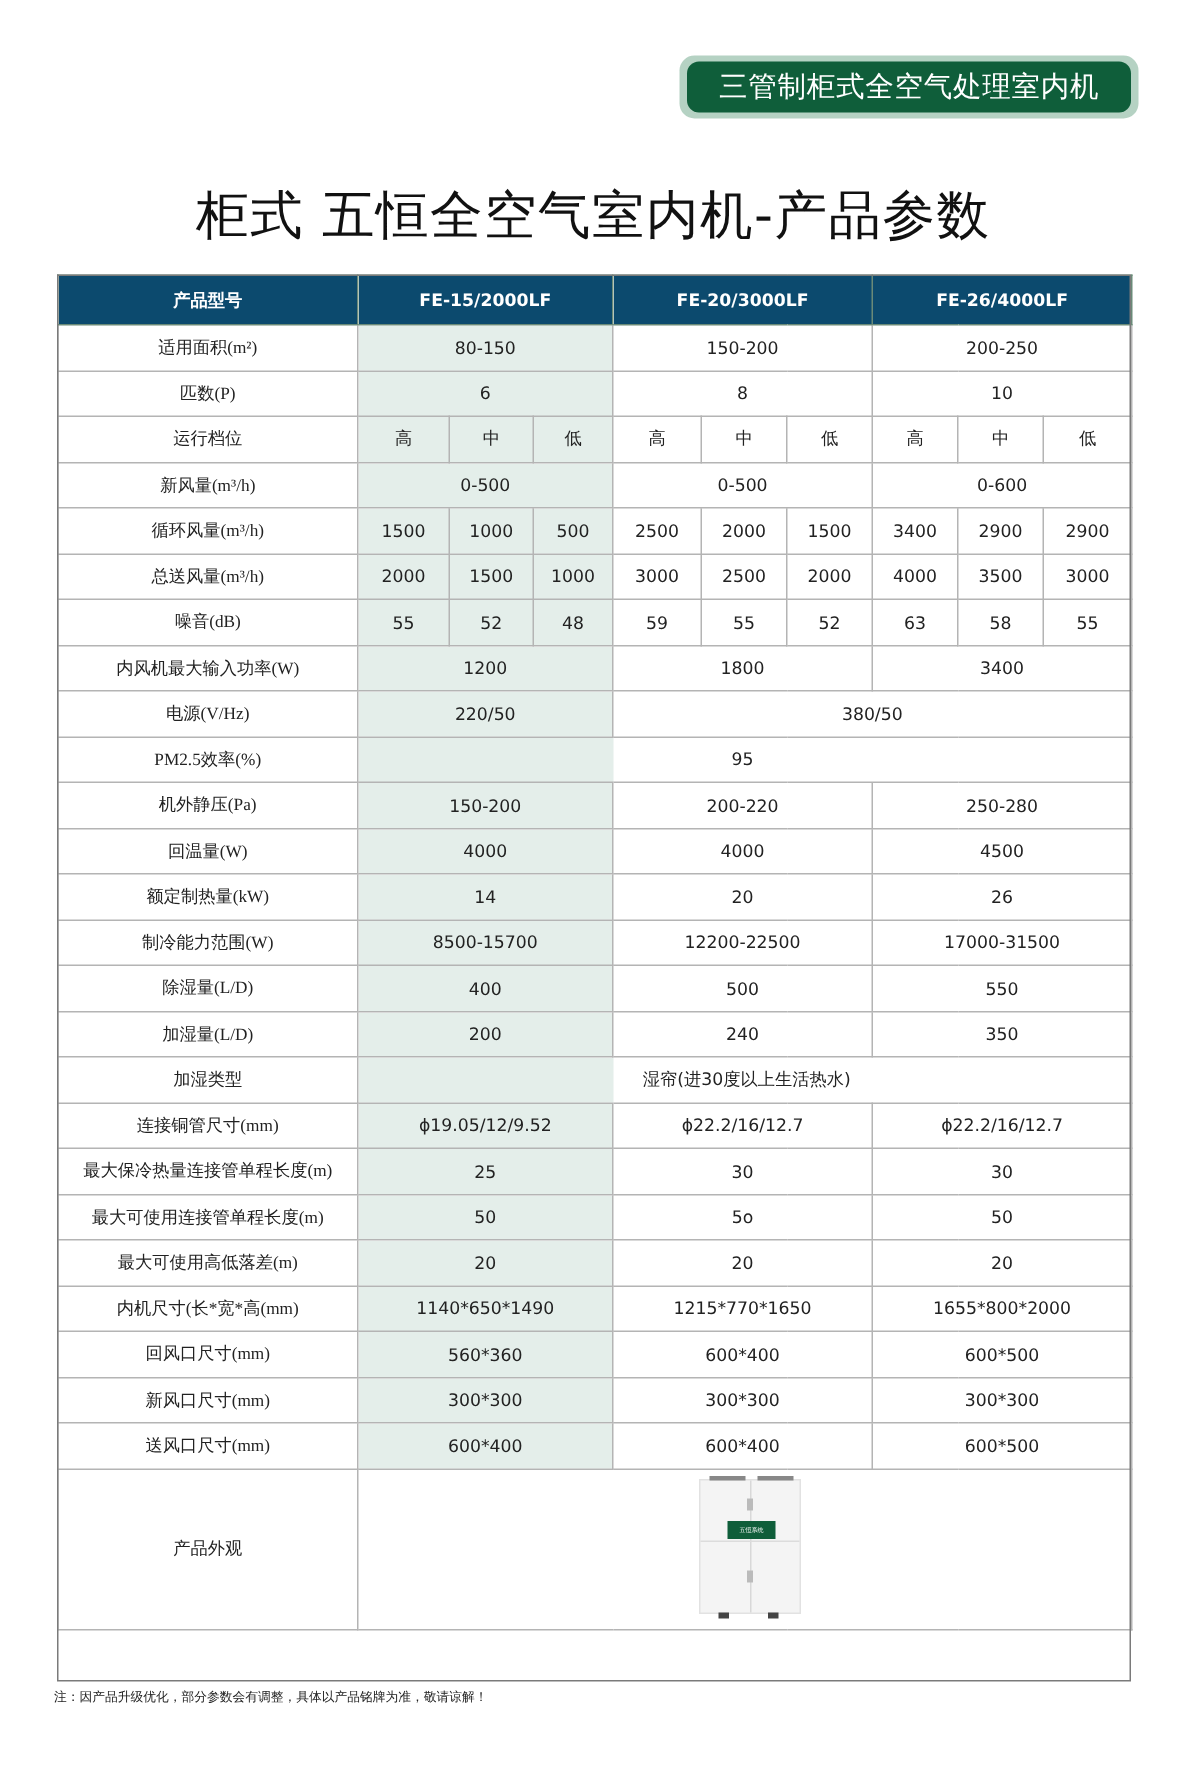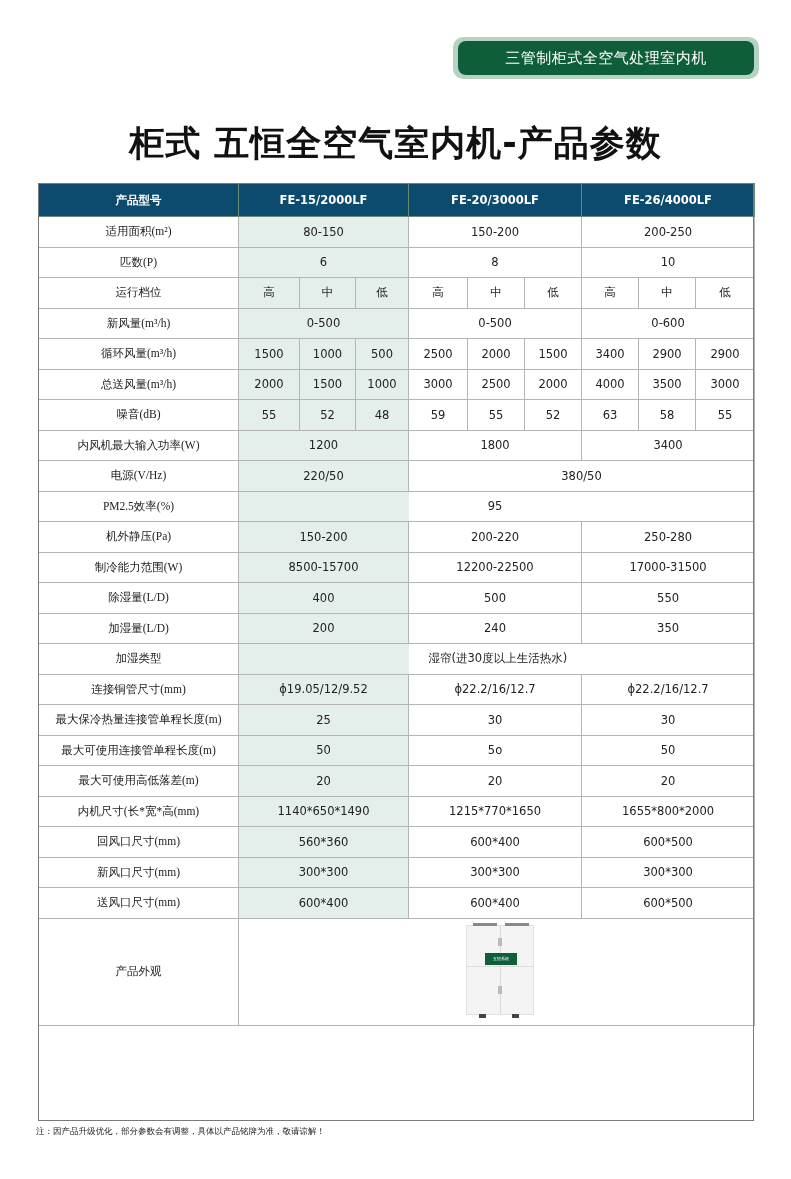--- a/index.html
+++ b/index.html
@@ -6,27 +6,27 @@
     html, body { width: 791px; height: 1179px; background: #ffffff; overflow: hidden; }
     body { position: relative; font-family: "DejaVu Sans", "Liberation Sans", sans-serif; color: #222; }
 
     .badge-outer {
       position: absolute; left: 453px; top: 37px; width: 306px; height: 42px;
       background: #b5d2c3; border-radius: 10px;
     }
     .badge-inner {
       position: absolute; left: 5px; top: 4px; right: 5px; bottom: 4px;
       background: #0f5e3a; border-radius: 8px;
-      color: #ffffff; font-size: 15px; display: flex; align-items: center; justify-content: center;
+      color: #ffffff; font-size: 19px; display: flex; align-items: center; justify-content: center;
       letter-spacing: 0.5px;
     }
 
     .page-title {
       position: absolute; left: 0; width: 791px; top: 120px; text-align: center;
-      font-size: 35px; font-weight: bold; color: #111; letter-spacing: 1px;
+      font-size: 35px; font-weight: normal; color: #111; letter-spacing: 1px;
     }
 
     .spec-table {
       position: absolute; left: 38px; top: 183px; width: 716px;
       border-collapse: collapse; table-layout: fixed;
       font-size: 11.5px; color: #222;
     }
     .spec-table td, .spec-table th {
       border: 1px solid #b4b4b4; text-align: center; vertical-align: middle;
       height: 30.5px; padding: 0; white-space: nowrap; overflow: hidden;
@@ -173,20 +173,32 @@
       <td colspan="3" style="border-left:none;border-right:none;">95</td>
       <td colspan="3" style="border-left:none;"></td>
     </tr>
     <tr>
       <td class="label">机外静压(Pa)</td>
       <td colspan="3" class="c1">150-200</td>
       <td colspan="3">200-220</td>
       <td colspan="3">250-280</td>
     </tr>
     <tr>
+      <td class="label">回温量(W)</td>
+      <td colspan="3" class="c1">4000</td>
+      <td colspan="3">4000</td>
+      <td colspan="3">4500</td>
+    </tr>
+    <tr>
+      <td class="label">额定制热量(kW)</td>
+      <td colspan="3" class="c1">14</td>
+      <td colspan="3">20</td>
+      <td colspan="3">26</td>
+    </tr>
+    <tr>
       <td class="label">制冷能力范围(W)</td>
       <td colspan="3" class="c1">8500-15700</td>
       <td colspan="3">12200-22500</td>
       <td colspan="3">17000-31500</td>
     </tr>
     <tr>
       <td class="label">除湿量(L/D)</td>
       <td colspan="3" class="c1">400</td>
       <td colspan="3">500</td>
       <td colspan="3">550</td>

